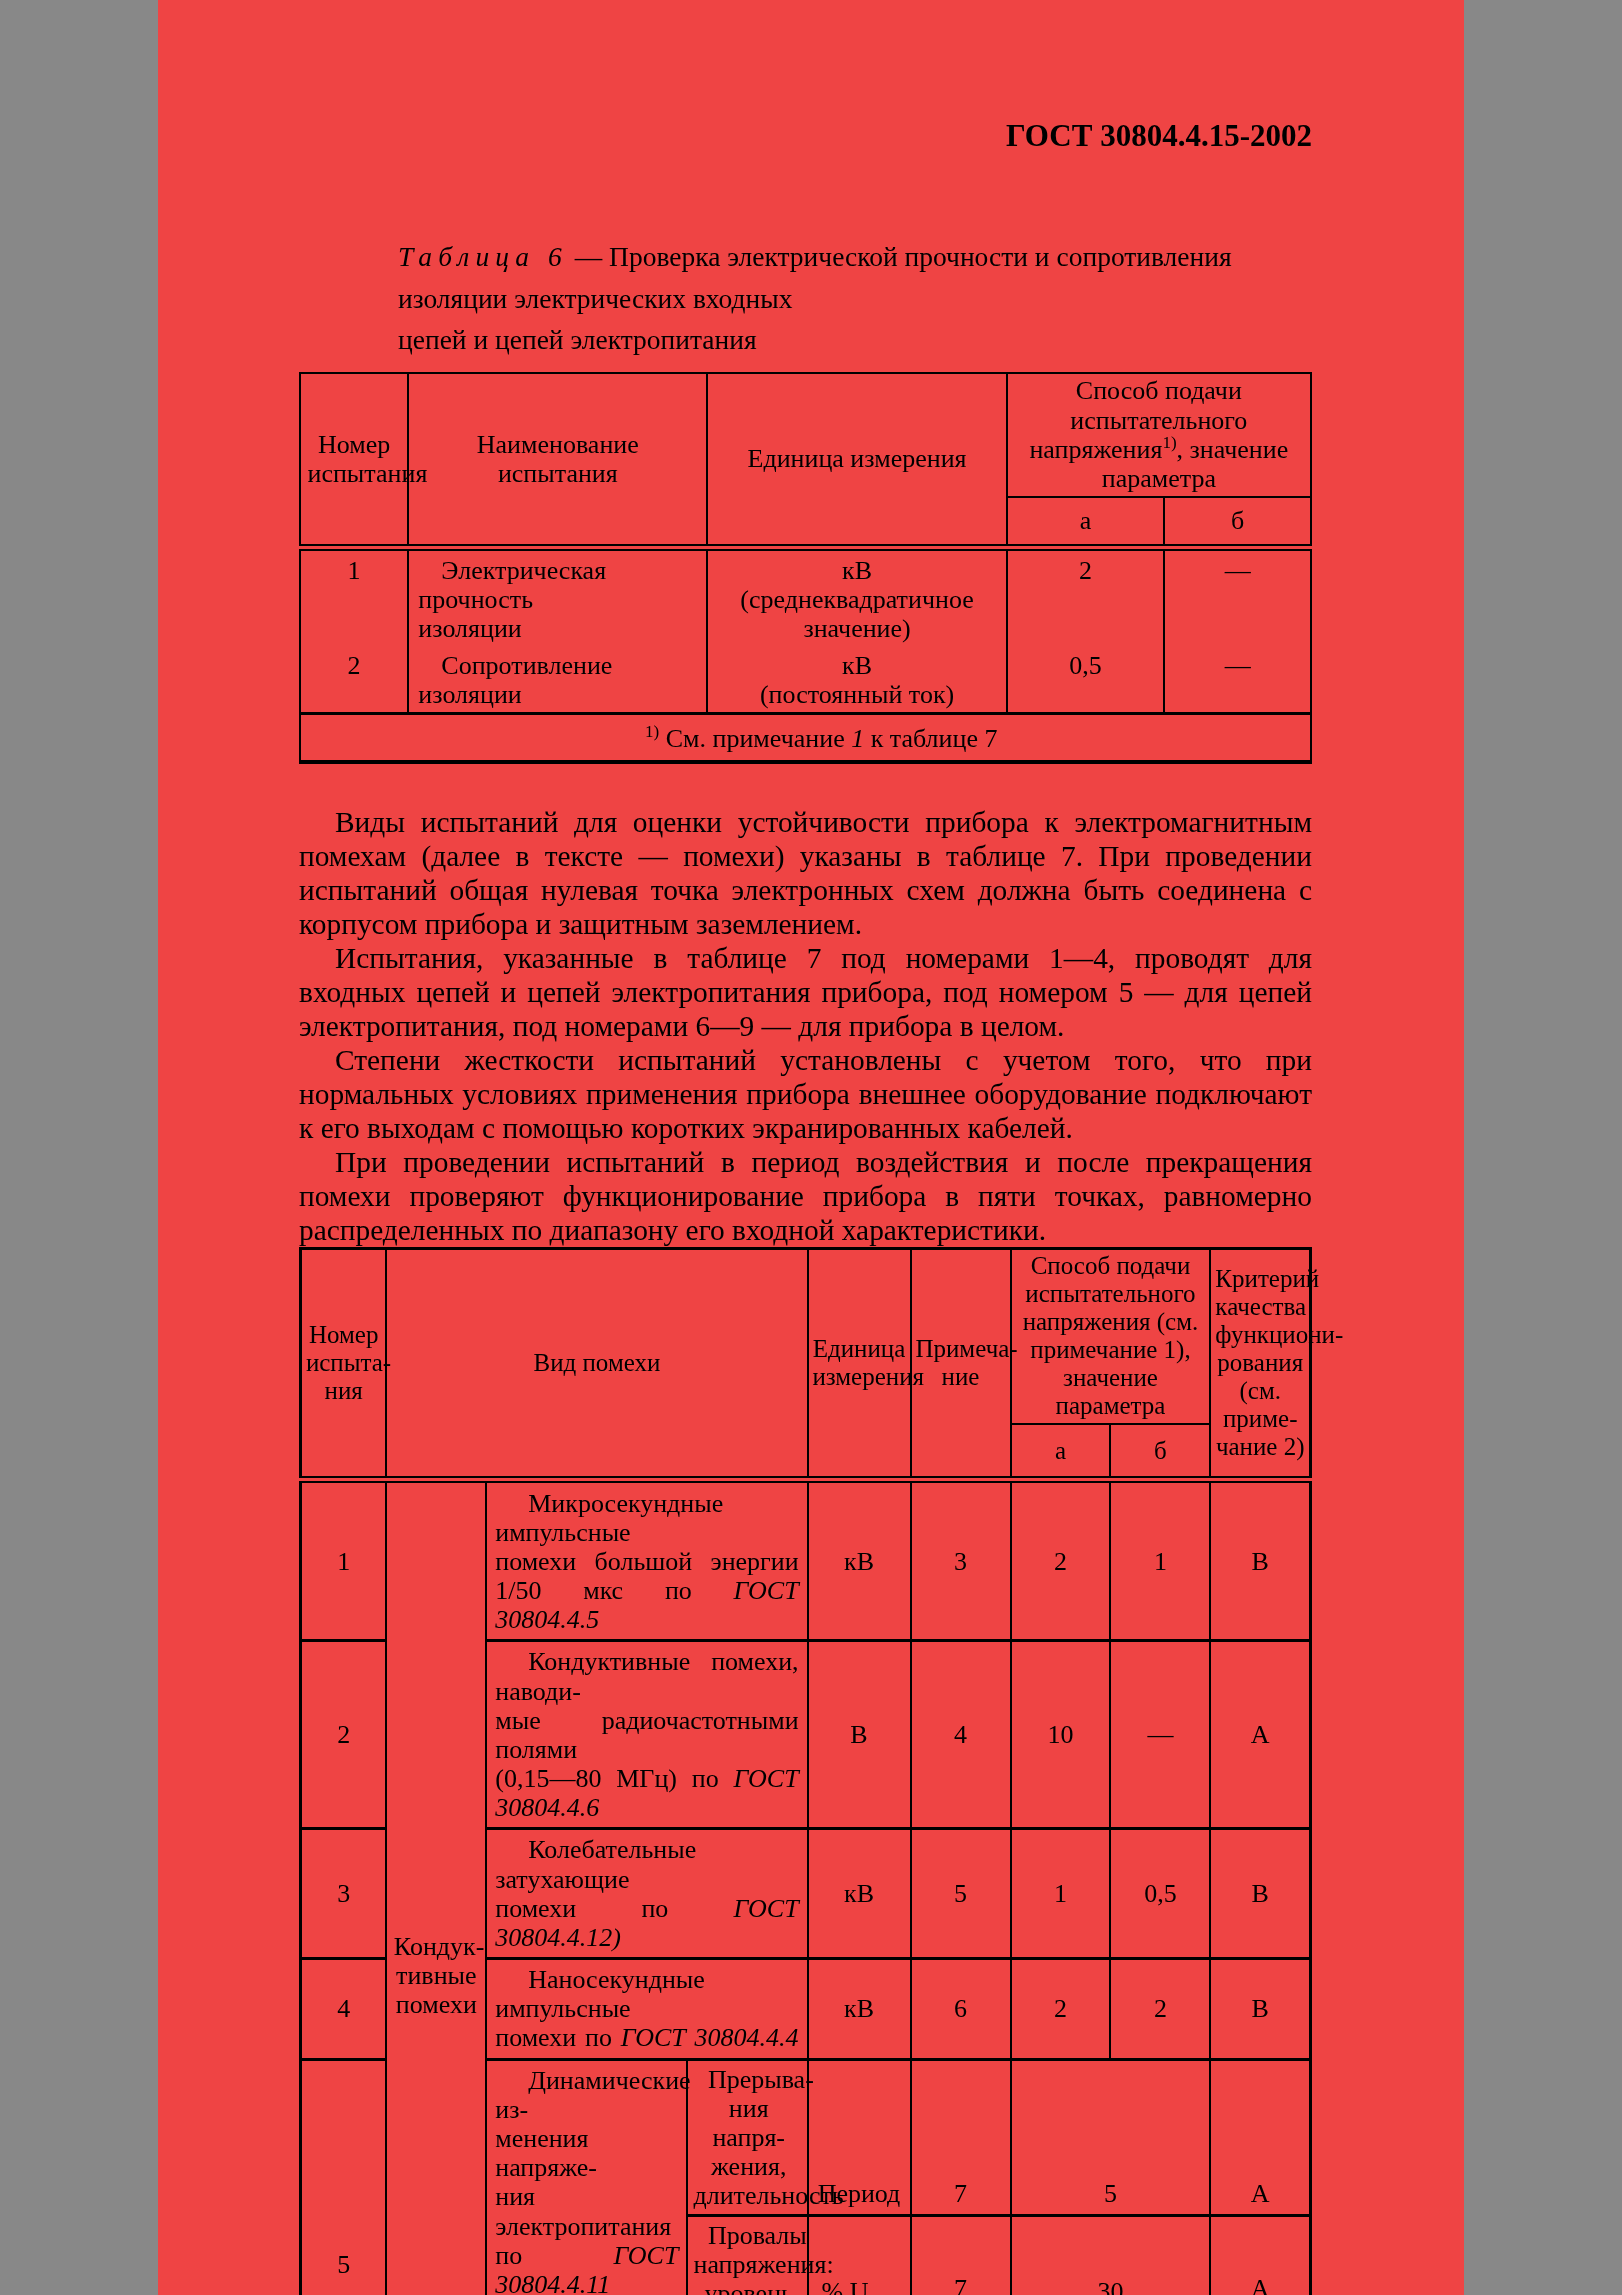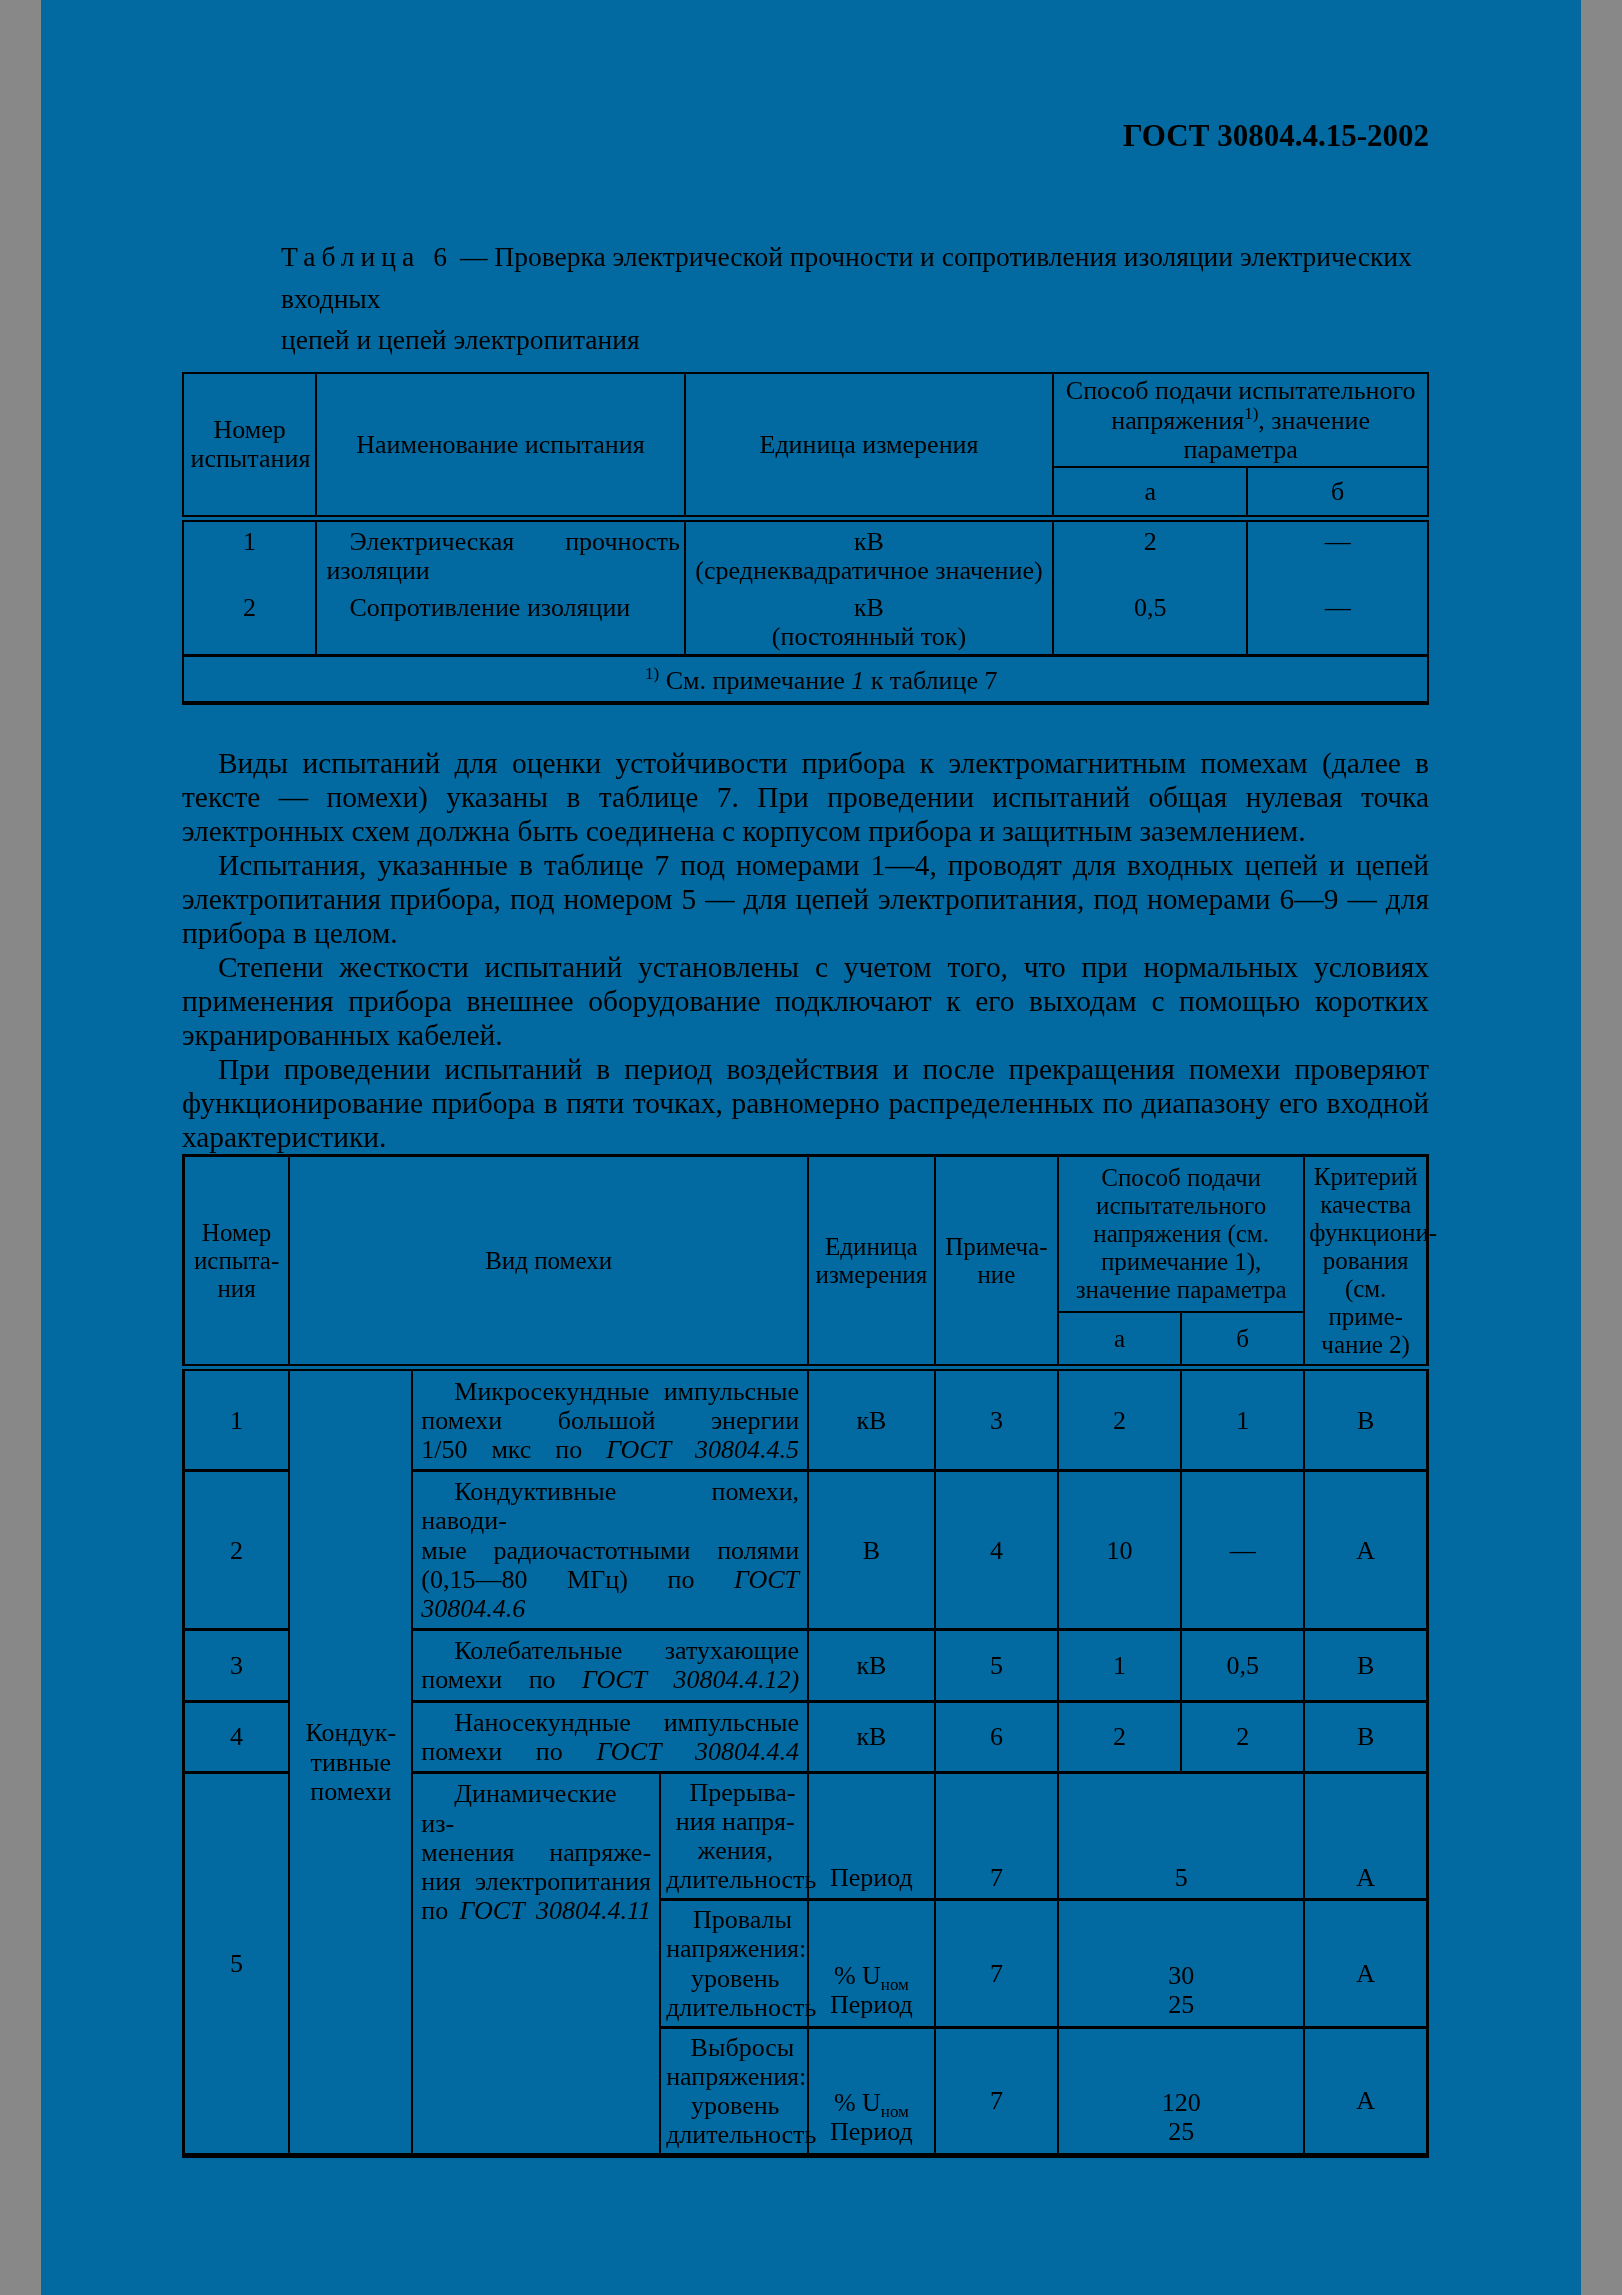--- a/index.html
+++ b/index.html
@@ -1,31 +1,31 @@
 <!DOCTYPE html>
 <html style="font-size:10.5px"><head>
 <meta charset="utf-8">
 <style>
   html,body{margin:0;padding:0;background:#888;}
   .page{
-    width:1540px;height:2295px;background:#0369a1;color:#000;
+    width:1306px;height:2295px;background:#ef4444;color:#000;
     font-family:"Liberation Serif","DejaVu Serif",serif;
     position:relative;overflow:hidden;margin:0 auto;
   }
   .content{margin-left:141px;margin-right:152px;}
   .gost-header{
     padding-top:119px;text-align:right;font-weight:bold;
     font-size:31px;line-height:1.1;
   }
   .tcaption{
     margin-top:42px;font-size:27.5px;line-height:1.5;
     padding-left:99px;text-indent:-99px;white-space:pre-line;
   }
   .tcaption-7{margin-top:37px;margin-bottom:14.4px;}
-  .tlabel{letter-spacing:0.22em;}
+  .tlabel{letter-spacing:0.22em;font-style:italic;}
   table{border-collapse:collapse;table-layout:fixed;width:100%;}
   td,th{
     border:2px solid #000;padding:2.6px 6.5px;vertical-align:middle;
     font-weight:normal;font-size:26px;line-height:1.12;text-align:center;
   }
   .ml{white-space:pre-line;}
   .t6{margin-top:11.8px;border:2.6px solid #000;border-bottom:4.6px solid #000;}
   .t6 th{font-size:26px;}
   .dbl{border-bottom:7.9px double #000 !important;}
   .t6 tbody td{vertical-align:top;border-top:0;border-bottom:0;padding-top:5.2px;}

